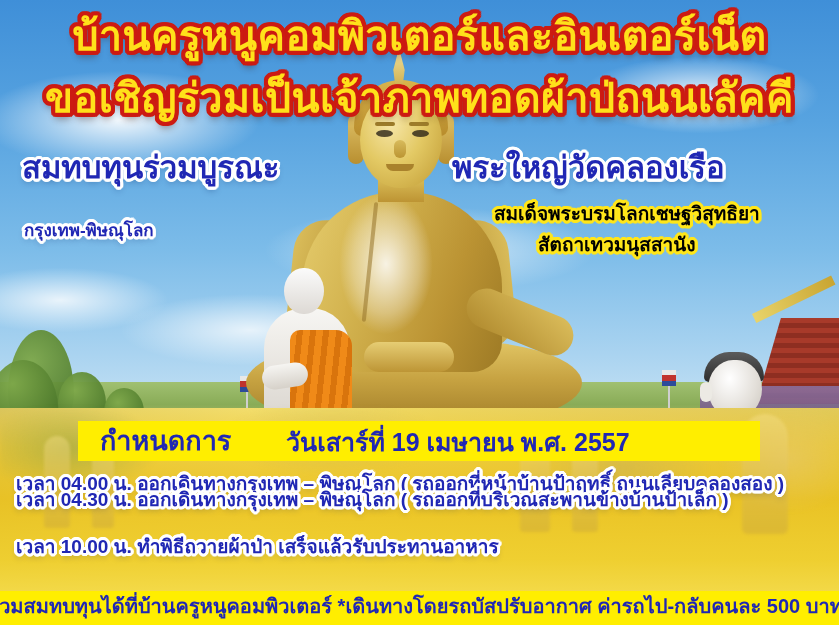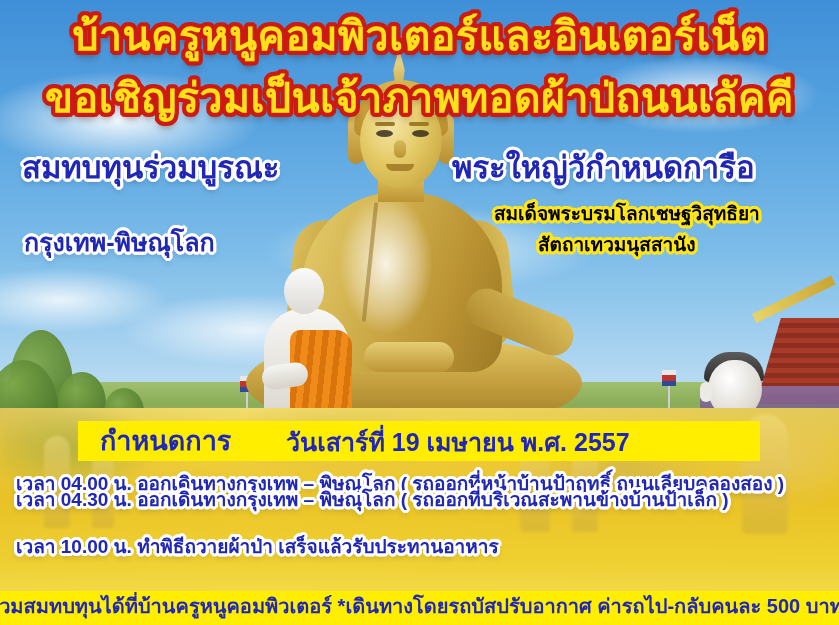--- a/index.html
+++ b/index.html
@@ -171,21 +171,21 @@
   
   #line-title1{left:50%;transform:translateX(-50%);top:16px;font-size:41px;letter-spacing:.5px;}
   #line-title2{left:50%;transform:translateX(-50%);top:78px;font-size:41px;letter-spacing:.5px;}
 
   #line-merit{left:14px;top:152px;font-size:31px;padding-left:8px;}
   #line-bigbuddha{left:452px;top:152px;font-size:31px;}
 
   #line-sub1{left:494px;top:204px;font-size:19px;}
   #line-sub2{left:538px;top:235px;font-size:19px;}
 
-  #line-route{left:24px;top:222px;font-size:25px;margin-top:8px;}
+  #line-route{left:24px;top:222px;font-size:17px;}
 
   #line-address{left:50%;transform:translateX(-50%);top:282px;font-size:30px;}
 
   
   .yellow-band{
     position:absolute;left:78px;top:421px;width:682px;height:40px;
     background:#ffee00;
   }
   #line-sched-label{left:100px;top:428px;font-size:27px;}
   #line-sched-date{left:286px;top:430px;font-size:25px;}
@@ -271,21 +271,21 @@
     <div class="gf" style="left:572px;top:30px;width:26px;height:94px;"></div>
     <div class="gf" style="left:742px;top:6px;width:46px;height:120px;border-radius:24px 24px 6px 6px;"></div>
   </div>
 
   <div class="txt style-headline" id="line-title1">บ้านครูหนูคอมพิวเตอร์และอินเตอร์เน็ต</div>
 
   <div class="txt style-headline" id="line-title2">ขอเชิญร่วมเป็นเจ้าภาพทอดผ้าป่ถนนเลัคคี</div>
 
   <div class="txt style-blue" id="line-merit">สมทบทุนร่วมบูรณะ</div>
 
-  <div class="txt style-blue" id="line-bigbuddha">พระใหญ่วักำหนดการือ</div>
+  <div class="txt style-blue" id="line-bigbuddha">พระใหญ่วัดคลองเรือ</div>
 
   <div class="txt style-red" id="line-sub1">สมเด็จพระบรมโลกเชษฐวิสุทธิยา</div>
 
   <div class="txt style-red" id="line-sub2">สัตถาเทวมนุสสานัง</div>
 
   <div class="txt style-blue" id="line-route">กรุงเทพ-พิษณุโลก</div>
 
 
   <div class="yellow-band"></div>
   <div class="txt style-plainblue" id="line-sched-label">กำหนดการ</div>

